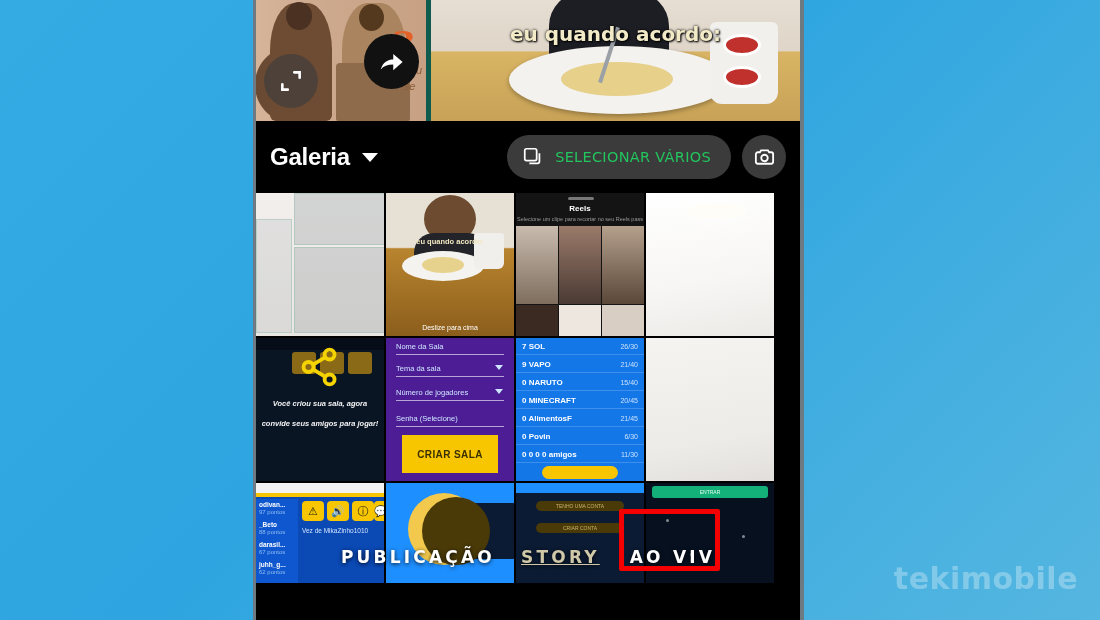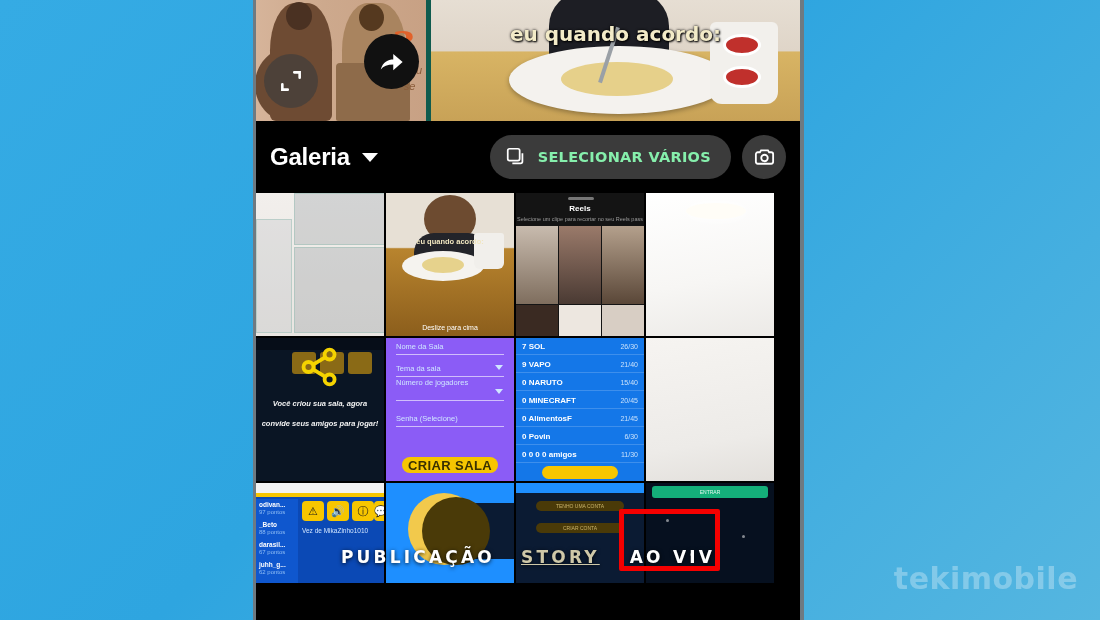--- a/index.html
+++ b/index.html
@@ -63,21 +63,21 @@
   .fork { position:absolute; left:176px; top:26px; width:4px; height:58px; background:#9AA0A6; transform:rotate(18deg);}
 
   
   #gallery-header { position:relative; width:544px; height:72px; background:#000;
      display:flex; align-items:center; padding:0 14px; }
   #gallery-title { font-size:24px; font-weight:bold; color:#fff; letter-spacing:-0.2px; }
   #chev { margin-left:12px; width:0; height:0; border-left:8px solid transparent;
      border-right:8px solid transparent; border-top:9px solid #fff; }
   #select-multiple { margin-left:auto; display:flex; align-items:center; gap:11px;
      background:#3B3B3B; border-radius:24px; padding:11px 20px 11px 15px; }
-  #select-multiple span.lbl { font-size:14.5px; font-weight:bold; color:#86efac; letter-spacing:0.3px;
+  #select-multiple span.lbl { font-size:14.5px; font-weight:normal; color:#22c55e; letter-spacing:0.3px;
      font-family:"DejaVu Sans",sans-serif;}
   #camera-btn { margin-left:11px; width:44px; height:44px; border-radius:50%; background:#3B3B3B;
      display:flex; align-items:center; justify-content:center; flex:none;}
 
   
   #grid { position:relative; width:544px; display:flex; flex-wrap:wrap; background:#000; }
   .cell { position:relative; width:128px; height:143px; margin:0 2px 2px 0; overflow:hidden; background:#111; }
   .cell:nth-child(4n){ margin-right:0; }
 
   
@@ -101,28 +101,28 @@
   
   .c-white { background:linear-gradient(170deg,#FFFFFF 0%,#F7F6F4 60%,#ECEAE7 100%); }
   .c-white2 { background:linear-gradient(170deg,#F6F4F1 0%,#EDEBE8 70%,#E2DFDB 100%); }
   
   .c-invite { background:#0A1524; }
   .c-invite .topbar { position:absolute; left:0; right:0; top:0; height:12px; background:#060D18;}
   .c-invite .tile { position:absolute; top:14px; width:24px; height:22px; background:#8A6A16; border-radius:3px;}
   .c-invite .msg { position:absolute; left:4px; right:4px; top:56px; text-align:center; font-size:7.5px;
      font-style:italic; font-weight:bold; color:#F3F3F3; line-height:20px;}
   
-  .c-form { background:#8b5cf6; }
+  .c-form { background:#4c1d95; }
   .c-form .fl { position:absolute; left:10px; right:10px; height:1px; background:rgba(255,255,255,.6);}
   .c-form .ft { position:absolute; left:10px; font-size:7.5px; color:#CFE6FF;}
   .c-form .fc { position:absolute; right:11px; width:0; height:0; border-left:4px solid transparent;
      border-right:4px solid transparent; border-top:5px solid #CFE6FF;}
-  .c-form .btn { position:absolute; left:16px; right:16px; bottom:8px; height:16px; background:#F7C600;
-     border-radius:9px; display:flex; align-items:center; justify-content:center;
-     font-size:13px; font-weight:bold; color:#3A3000; letter-spacing:.4px;}
+  .c-form .btn { position:absolute; left:16px; right:16px; bottom:8px; height:38px; background:#F7C600;
+     border-radius:0; display:flex; align-items:center; justify-content:center;
+     font-size:10px; font-weight:bold; color:#3A3000; letter-spacing:.4px;}
   
   .c-rooms { background:#1477E8; }
   .c-rooms .row { position:absolute; left:0; right:0; height:17px; border-bottom:1px solid rgba(255,255,255,.18);
      display:flex; align-items:center; padding:0 6px;}
   .c-rooms .rn { font-size:8px; font-weight:bold; color:#fff; white-space:nowrap; overflow:hidden;}
   .c-rooms .rc2 { margin-left:auto; font-size:7px; color:#C9E1FB; white-space:nowrap;}
   .c-rooms .fab { position:absolute; left:26px; right:26px; bottom:2px; height:13px; background:#F7C600; border-radius:8px;}
   
   .c-score { background:#0B49B5; }
   .c-score .topw { position:absolute; left:0; right:0; top:0; height:10px; background:#F2F2F2;}
@@ -278,21 +278,21 @@
       </svg>
       <div class="msg">Você criou sua sala, agora convide seus amigos para jogar!</div>
     </div>
 
     <div class="cell c-form">
       <div class="ft" style="top:4px">Nome da Sala</div>
       <div class="fl" style="top:16px"></div>
       <div class="ft" style="top:26px">Tema da sala</div>
       <div class="fc" style="top:27px"></div>
       <div class="fl" style="top:38px"></div>
-      <div class="ft" style="top:40px">Número de jogadores</div>
+      <div class="ft" style="top:50px">Número de jogadores</div>
       <div class="fc" style="top:51px"></div>
       <div class="fl" style="top:62px"></div>
       <div class="ft" style="top:76px">Senha (Selecione)</div>
       <div class="fl" style="top:88px"></div>
       <div class="btn">CRIAR SALA</div>
     </div>
 
     <div class="cell c-rooms">
       <div class="row" style="top:0">
         <span class="rn">7 SOL</span>

